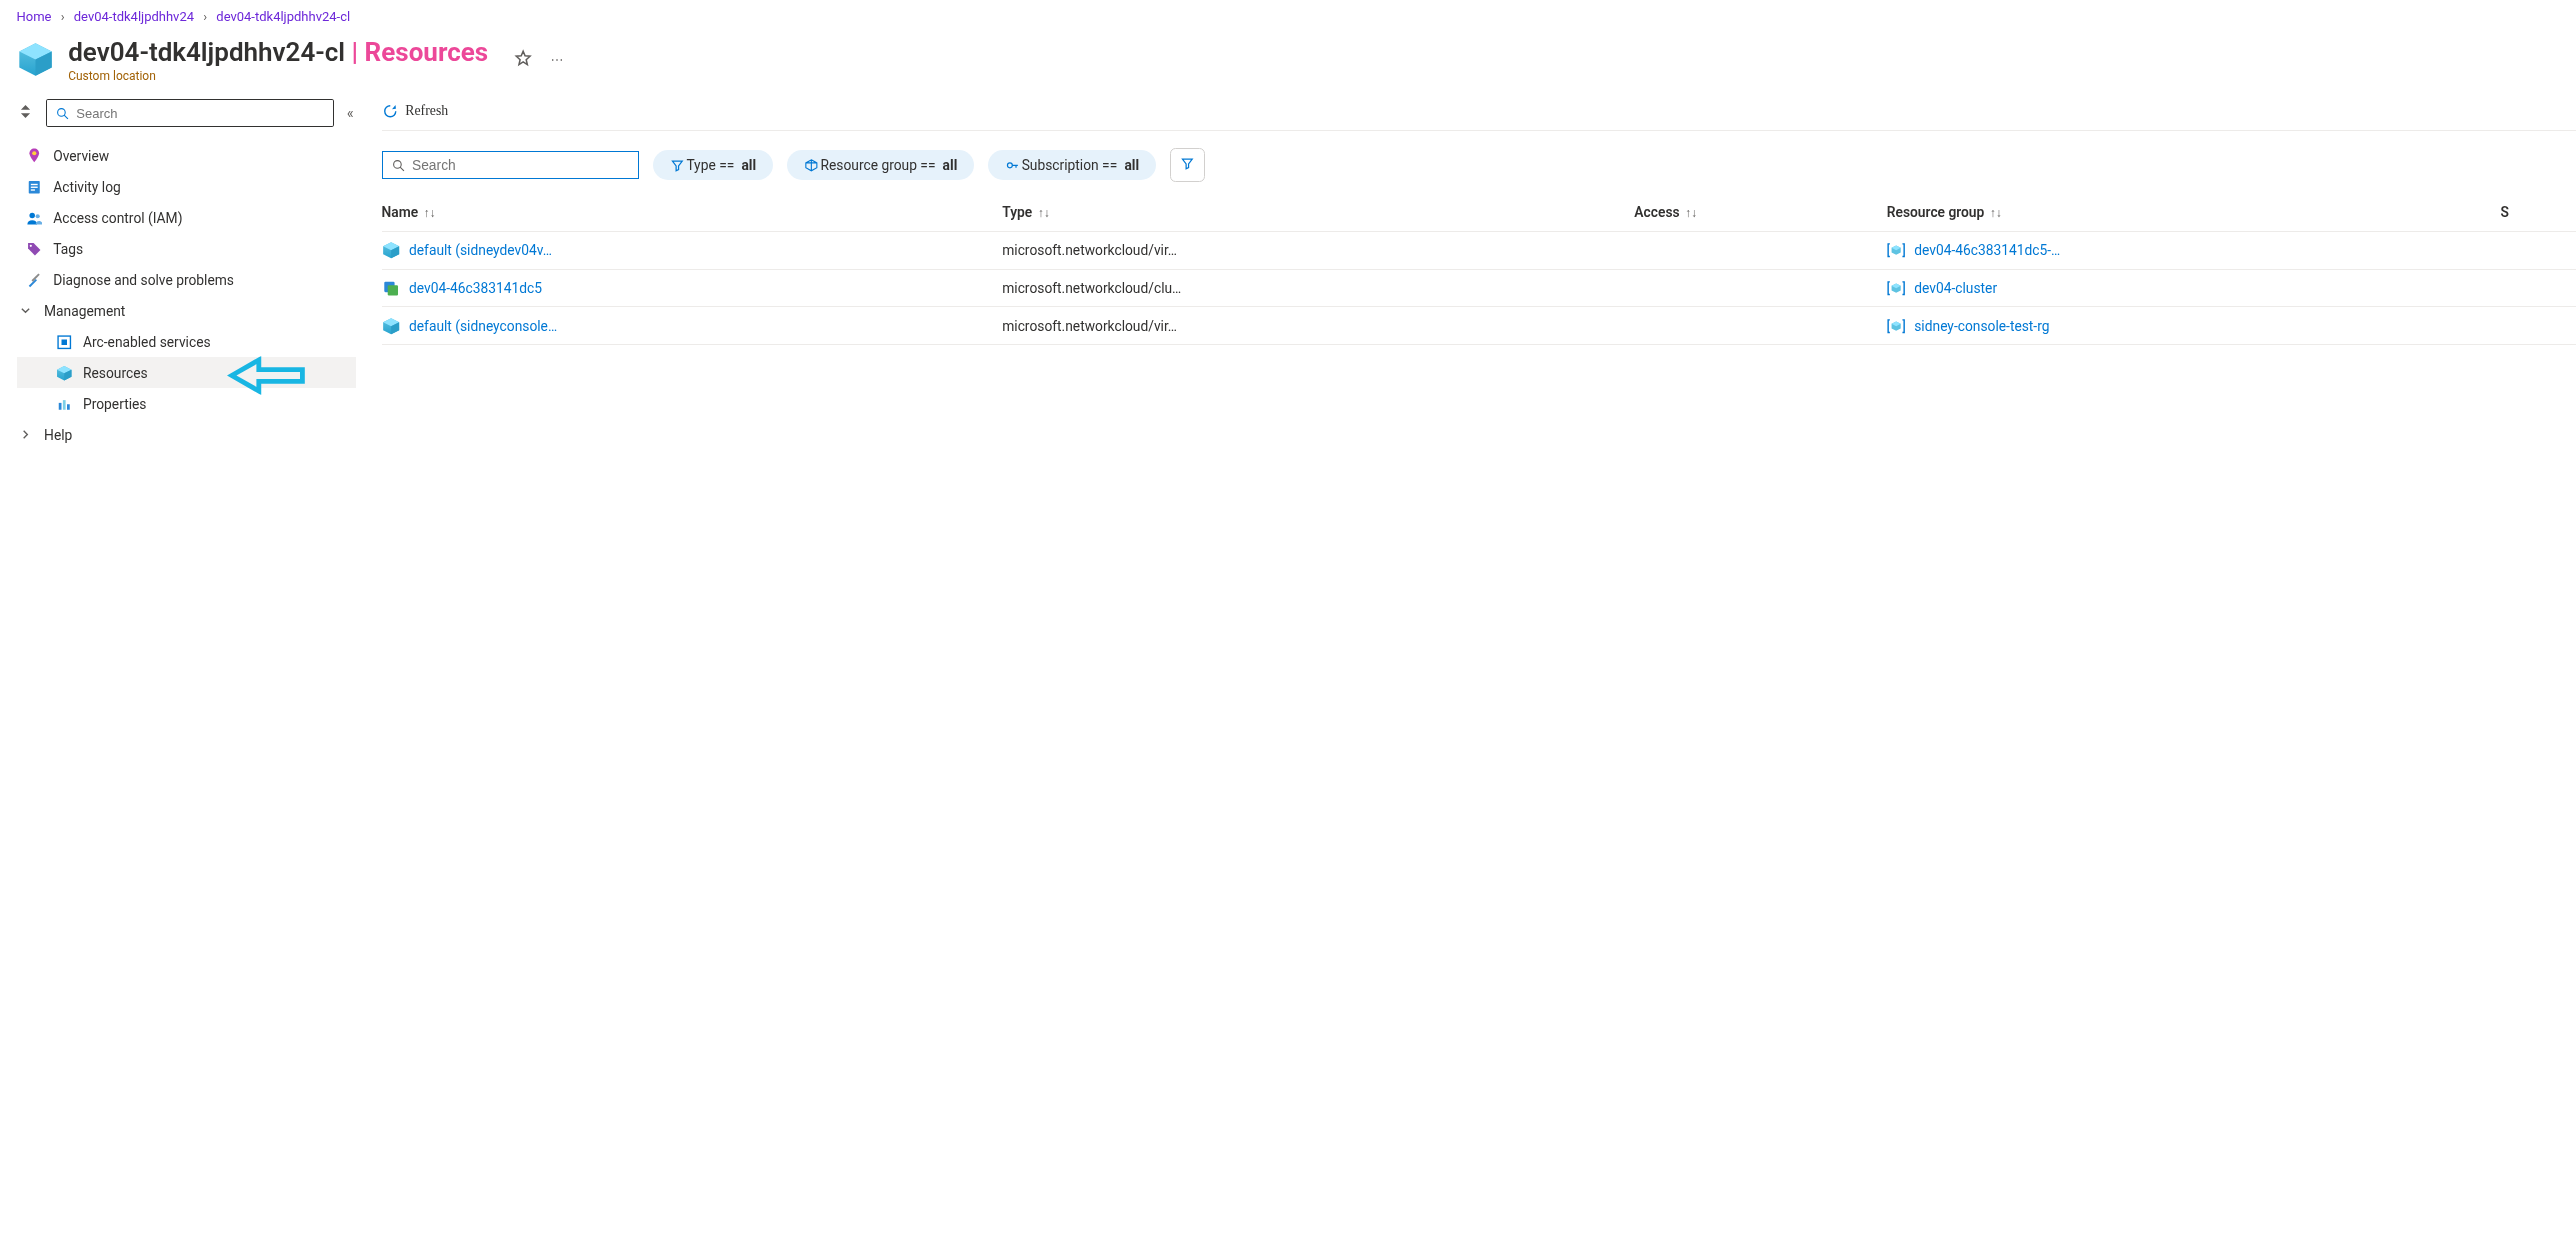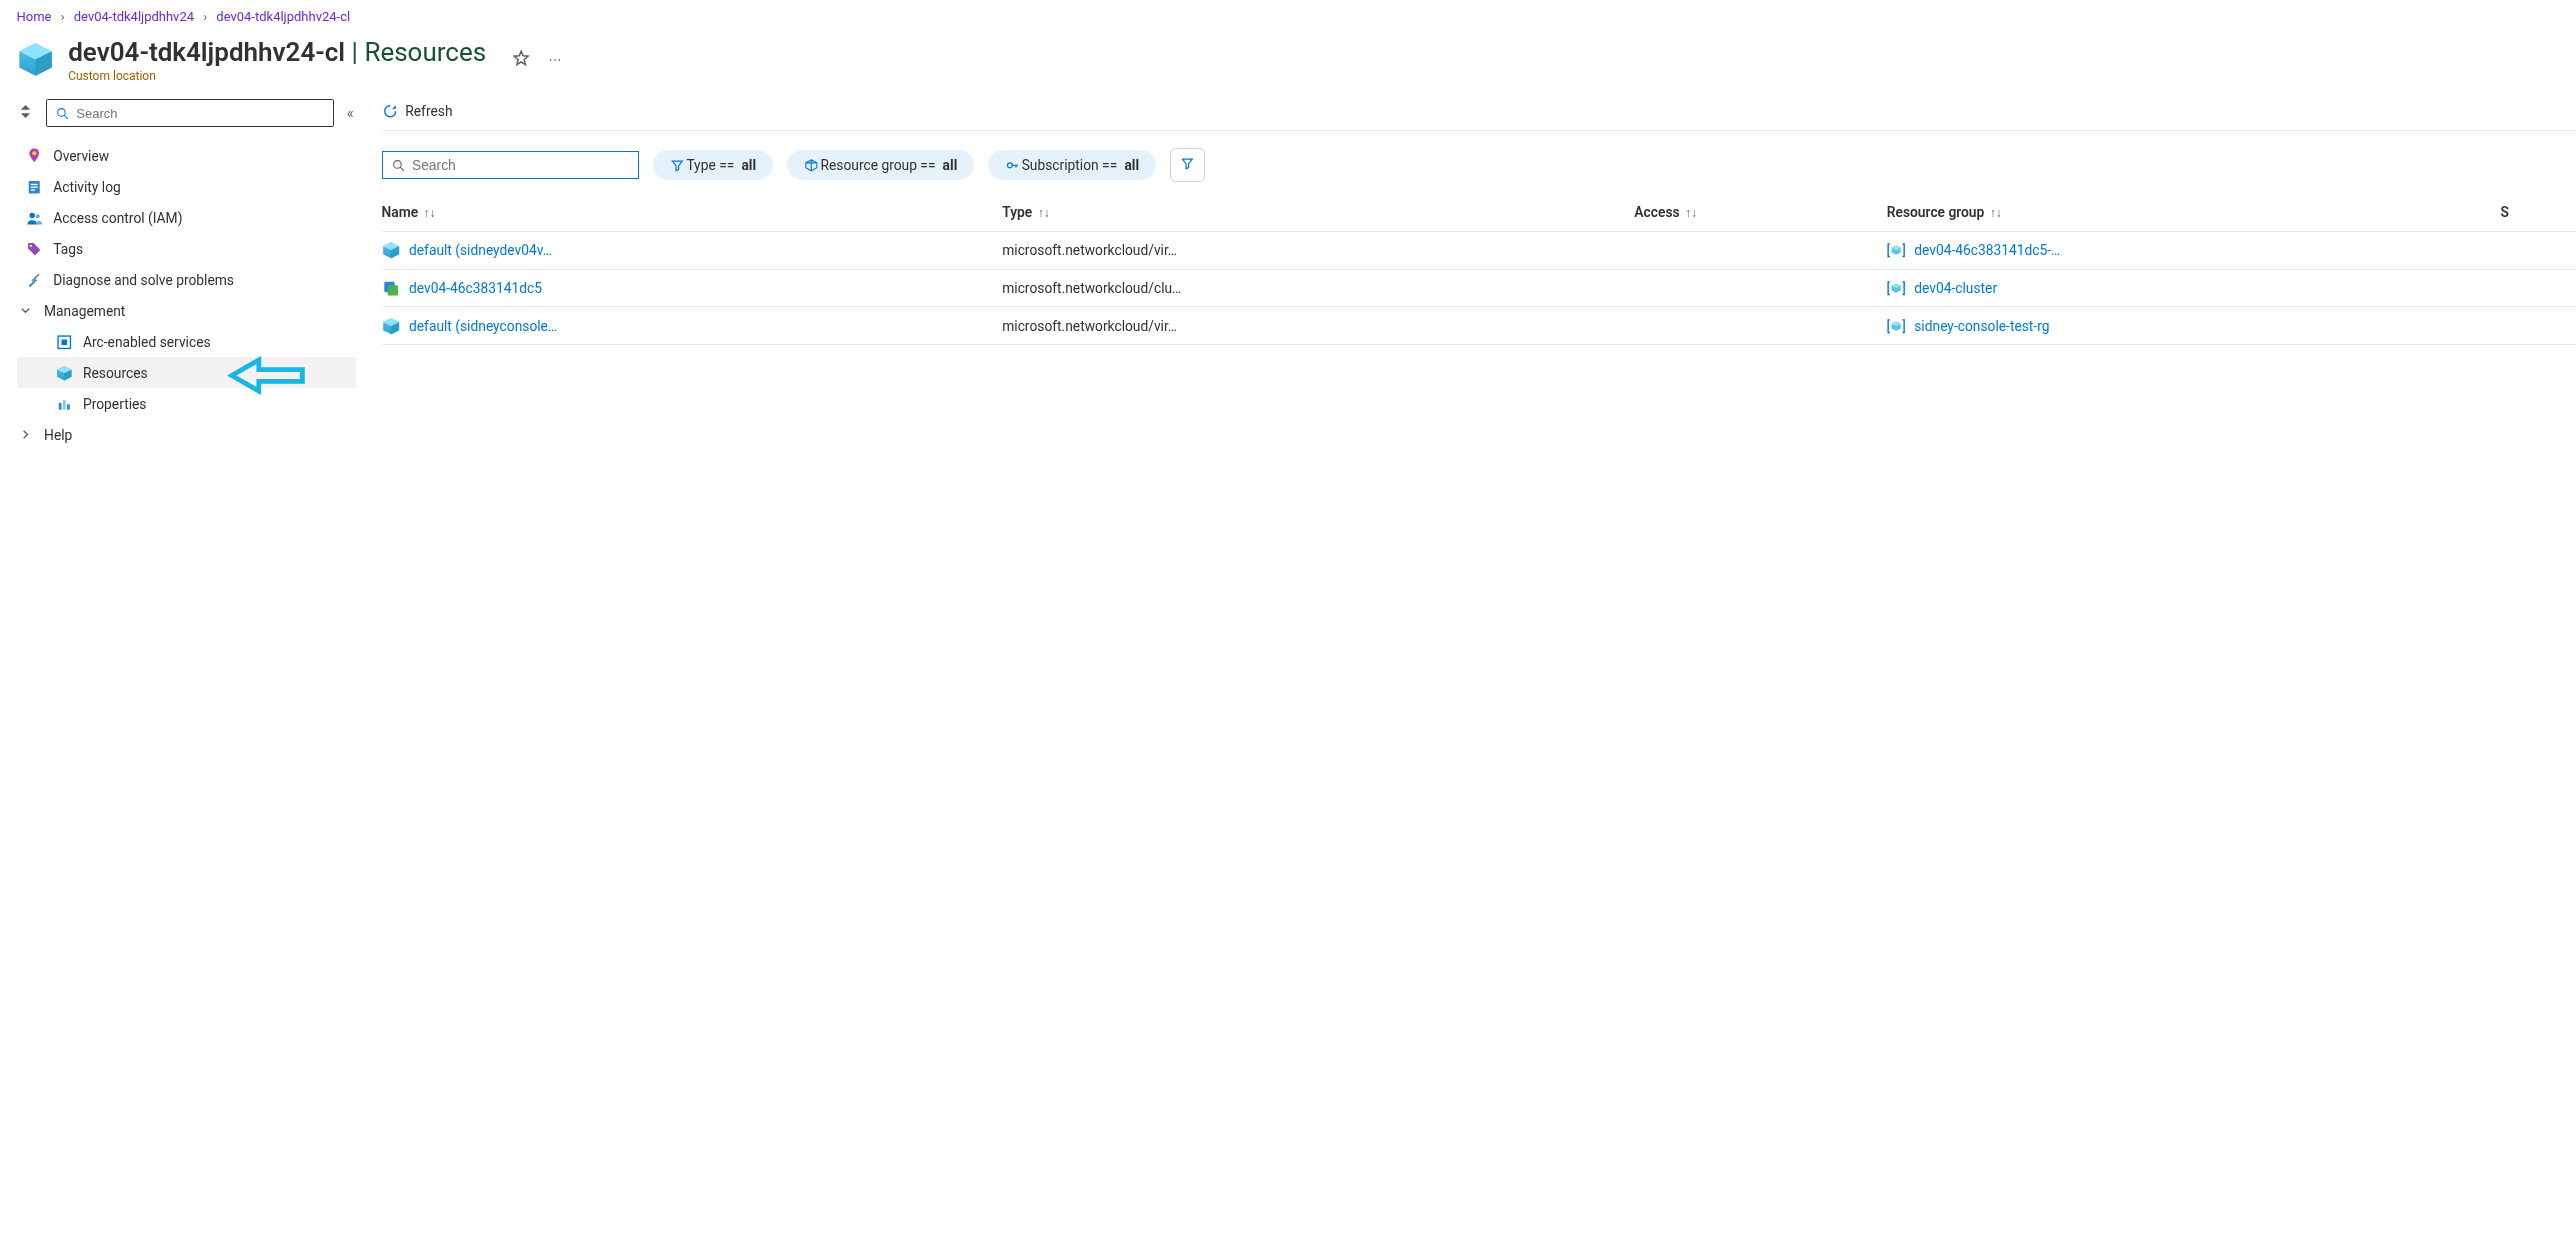--- a/index.html
+++ b/index.html
@@ -24,21 +24,21 @@
 
     
     .title-row {
       display: flex;
       align-items: center;
       gap: 14.7px;
       padding: 5.5px 0 1.8px 0;
     }
     .title-icon { width: 37px; height: 37px; }
     .title-text h1 { font-size: 26px; font-weight: 600; color: #323130; }
-    .title-text h1 .sub { font-weight: 400; color: #14532d; }
+    .title-text h1 .sub { font-weight: 700; color: #ec4899; }
     .title-text .subtype { font-size: 12px; color: #a16207; margin-top: 1.8px; }
     .title-actions { display: flex; align-items: center; gap: 18.3px; margin-left: 11px; }
     .icon-btn { cursor: pointer; color: #605e5c; }
 
     
     .layout {
       display: flex;
       gap: 26px;
       padding-top: 14.7px;
     }
@@ -104,21 +104,21 @@
 
     
     .main { flex: 1; min-width: 0; position: relative; }
     .toolbar {
       display: flex;
       align-items: center;
       gap: 9.2px;
       padding: 3.7px 0 11px 0;
       border-bottom: 0.9px solid #edebe9;
     }
-    .refresh-btn { display: flex; align-items: center; gap: 7.3px; cursor: pointer; font-size: 13.8px; }
+    .refresh-btn { display: flex; align-items: center; gap: 7.3px; cursor: pointer; font-size: 13.8px; font-family: Liberation Serif, serif; }
     .filter-row {
       display: flex;
       align-items: center;
       gap: 14.7px;
       padding: 16.5px 0 11px 0;
     }
     .filter-search {
       display: flex;
       align-items: center;
       gap: 7.3px;

